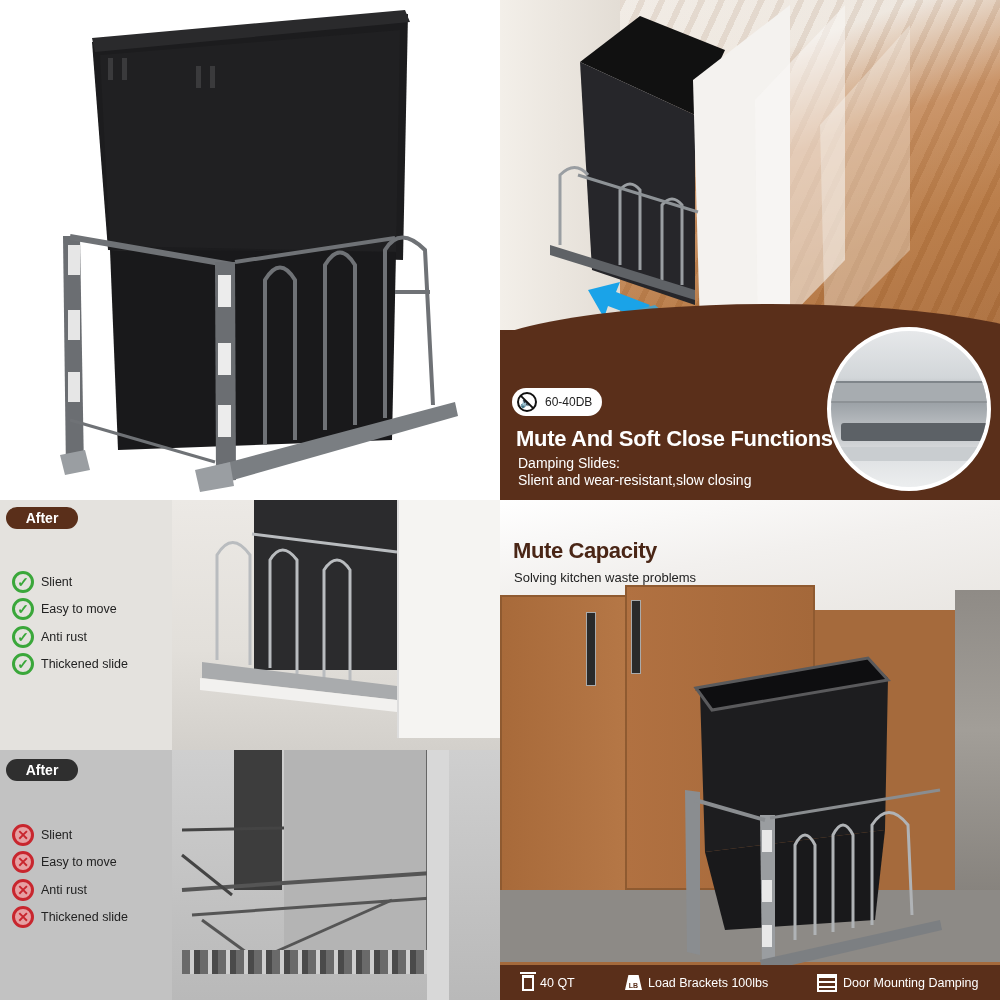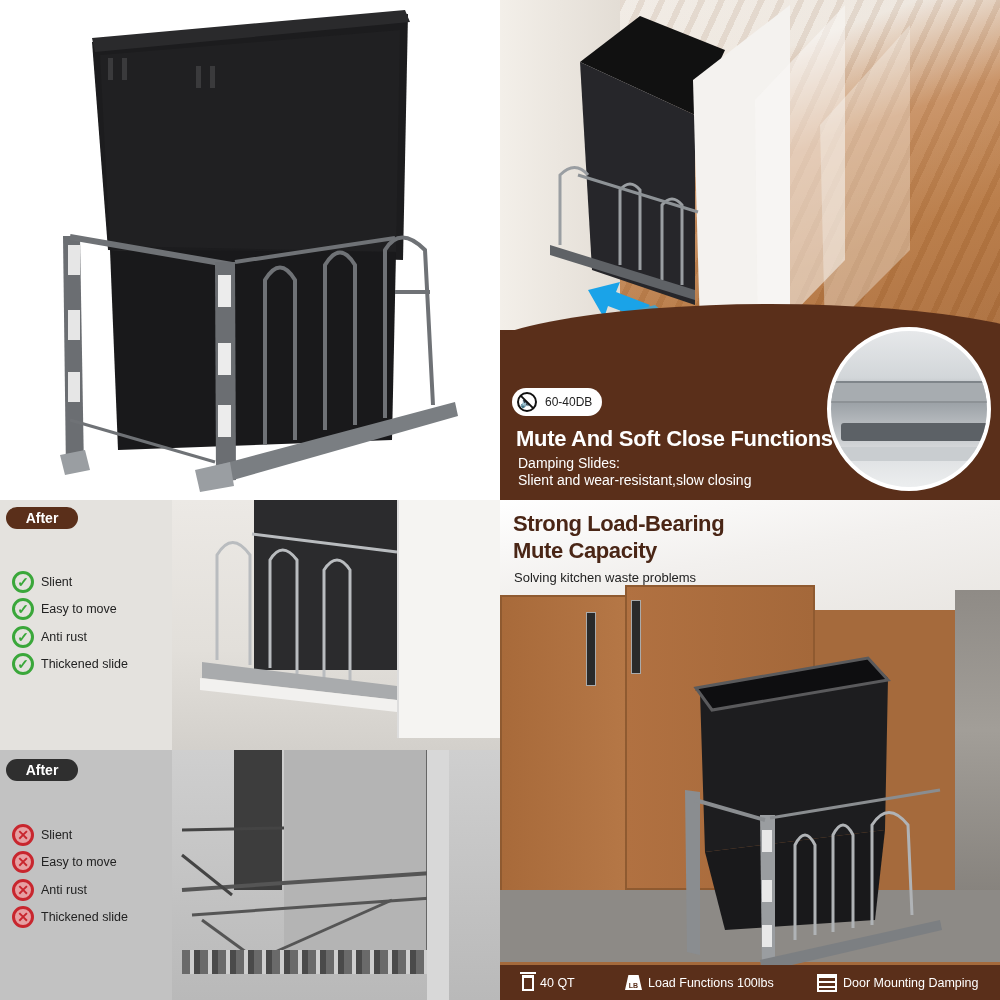--- a/index.html
+++ b/index.html
@@ -244,36 +244,35 @@
       <rect x="262" y="330" width="10" height="22" fill="#e8e8e8"></rect>
       <rect x="262" y="380" width="10" height="22" fill="#e8e8e8"></rect>
       <rect x="262" y="425" width="10" height="22" fill="#e8e8e8"></rect>
       <line x1="195" y1="300" x2="265" y2="320" stroke="#8a8d90" stroke-width="4"></line>
       <line x1="270" y1="318" x2="440" y2="290" stroke="#8a8d90" stroke-width="3"></line>
       <path d="M295,440 L295,345 Q305,325 315,345 L315,435" fill="none" stroke="#b0b3b6" stroke-width="3"></path>
       <path d="M333,432 L333,335 Q343,315 353,335 L353,428" fill="none" stroke="#b0b3b6" stroke-width="3"></path>
       <path d="M372,425 L372,325 Q388,300 408,325 L412,415" fill="none" stroke="#b0b3b6" stroke-width="3"></path>
       <polygon points="260,460 440,420 442,430 262,472" fill="#7c7f82"></polygon>
     </svg>
-    <div class="p5-title1">Strong Load-Bearing</div>
     <div class="p5-title2">Mute Capacity</div>
     <div class="p5-sub">Solving kitchen waste problems</div>
 
     <div class="bottom-bar">
       <div class="feat" style="left:22px">
         <span class="fi">
             <span class="trash"></span>
           </span>
         <span>40 QT</span>
       </div>
       <div class="feat" style="left:125px">
         <span class="fi">
             <span class="weight">LB</span>
           </span>
-        <span>Load Functions 100lbs</span>
+        <span>Load Brackets 100lbs</span>
       </div>
       <div class="feat" style="left:317px">
         <span class="fi">
             <span class="bracket"></span>
           </span>
         <span>Door Mounting Damping</span>
       </div>
     </div>
   </div>
 

